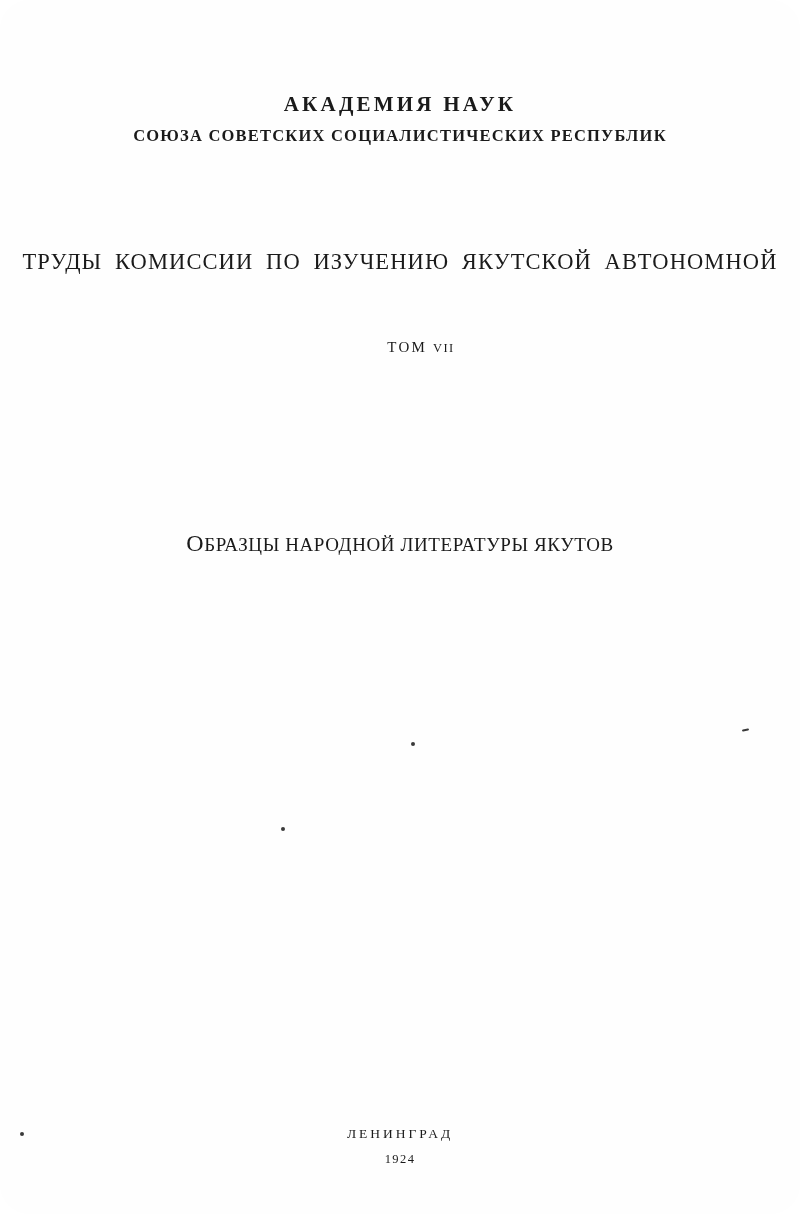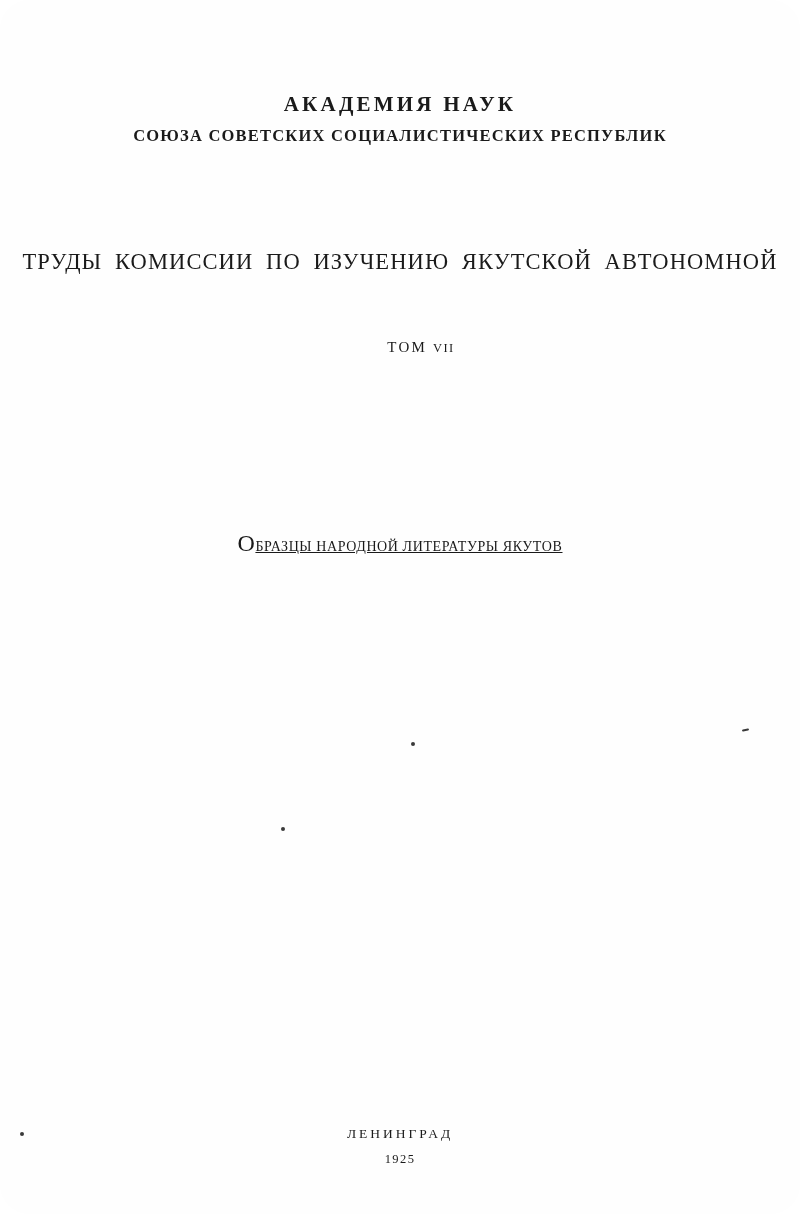--- a/index.html
+++ b/index.html
@@ -81,22 +81,21 @@
   .work-title {
     top: 530px;
     font-size: 19px;
     letter-spacing: 0.6px;
   }
   .work-title .cap {
     font-size: 24px;
   }
   .work-title .sc {
     text-transform: uppercase;
-    font-size: 14px;
-    text-decoration: underline;
+    font-size: 19px;
   }
 
   
   .speck {
     position: absolute;
     background: #3a3a3a;
     border-radius: 50%;
   }
   .speck-a { left: 411px; top: 742px; width: 4px; height: 4px; }
   .speck-b { left: 281px; top: 827px; width: 4px; height: 4px; }
@@ -138,15 +137,15 @@
     <span class="cap">О</span><span class="sc">БРАЗЦЫ НАРОДНОЙ ЛИТЕРАТУРЫ ЯКУТОВ</span>
   </div>
 
   <div class="speck speck-a"></div>
   <div class="speck speck-b"></div>
   <div class="speck speck-c"></div>
   <div class="speck speck-d"></div>
 
   <div class="block imprint-city">ЛЕНИНГРАД</div>
 
-  <div class="block imprint-year">1925</div>
+  <div class="block imprint-year">1924</div>
 
 </div>
 
 </body></html>

